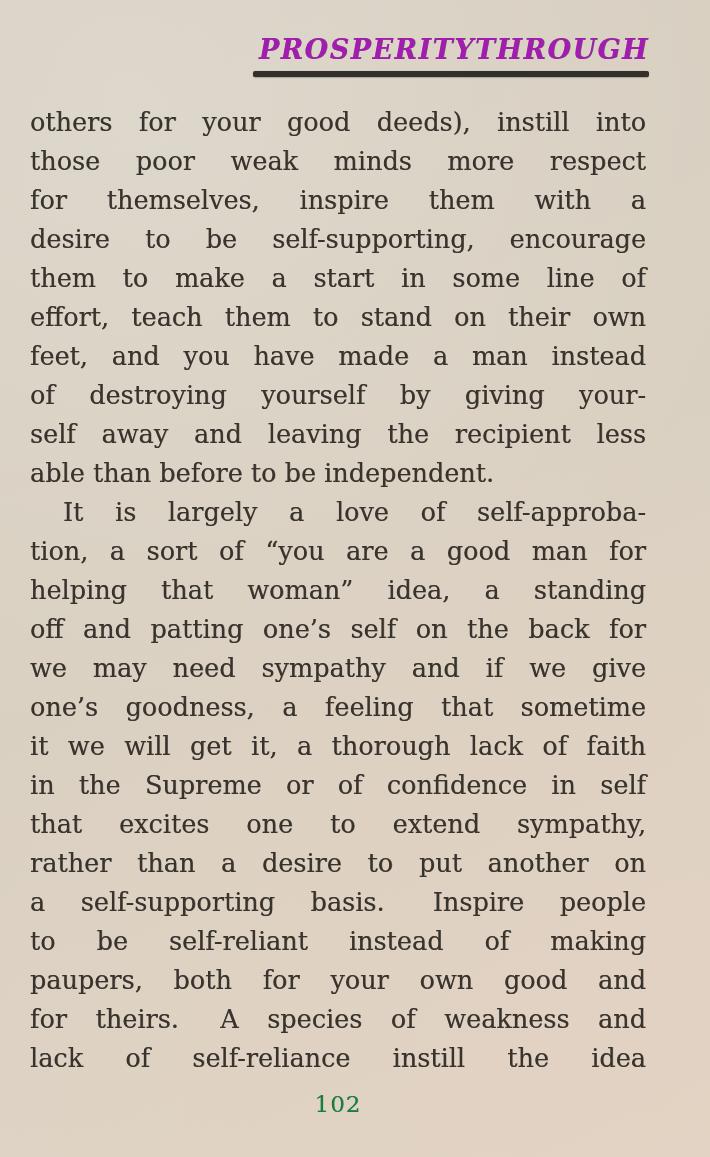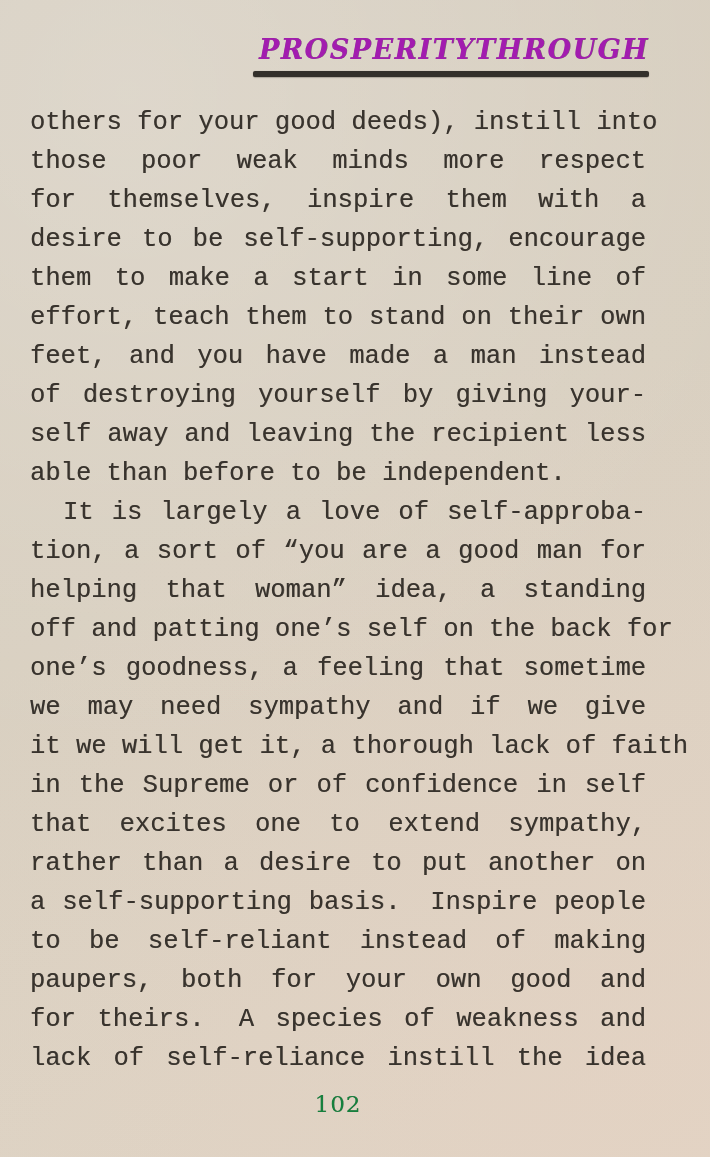--- a/index.html
+++ b/index.html
@@ -57,21 +57,20 @@
     font-size: 25.5px;
     text-shadow: 0.35px 0.35px 0.55px rgba(56,51,45,0.55);
   }
   .line {
     height: 39px;
     line-height: 39px;
     text-align: justify;
     text-align-last: justify;
     text-justify: inter-word;
     white-space: nowrap;
-    font-family: Liberation Mono, monospace;
   }
   .line.para-last {
     text-align-last: left;
   }
   .line.indent {
     text-indent: 33px;
   }
   .page-number {
     margin-top: 13px;
     width: 616px;
@@ -103,22 +102,22 @@
       <div class="line">them to make a start in some line of</div>
       <div class="line">effort, teach them to stand on their own</div>
       <div class="line">feet, and you have made a man instead</div>
       <div class="line">of destroying yourself by giving your-</div>
       <div class="line">self away and leaving the recipient less</div>
       <div class="line para-last">able than before to be independent.</div>
       <div class="line indent">It is largely a love of self-approba-</div>
       <div class="line">tion, a sort of “you are a good man for</div>
       <div class="line">helping that woman” idea, a standing</div>
       <div class="line">off and patting one’s self on the back for</div>
+      <div class="line">we may need sympathy and if we give</div>
       <div class="line">one’s goodness, a feeling that sometime</div>
-      <div class="line">we may need sympathy and if we give</div>
       <div class="line">it we will get it, a thorough lack of faith</div>
       <div class="line">in the Supreme or of confidence in self</div>
       <div class="line">that excites one to extend sympathy,</div>
       <div class="line">rather than a desire to put another on</div>
       <div class="line">a self-supporting basis.  Inspire people</div>
       <div class="line">to be self-reliant instead of making</div>
       <div class="line">paupers, both for your own good and</div>
       <div class="line">for theirs.  A species of weakness and</div>
       <div class="line">lack of self-reliance instill the idea</div>
     </div>

